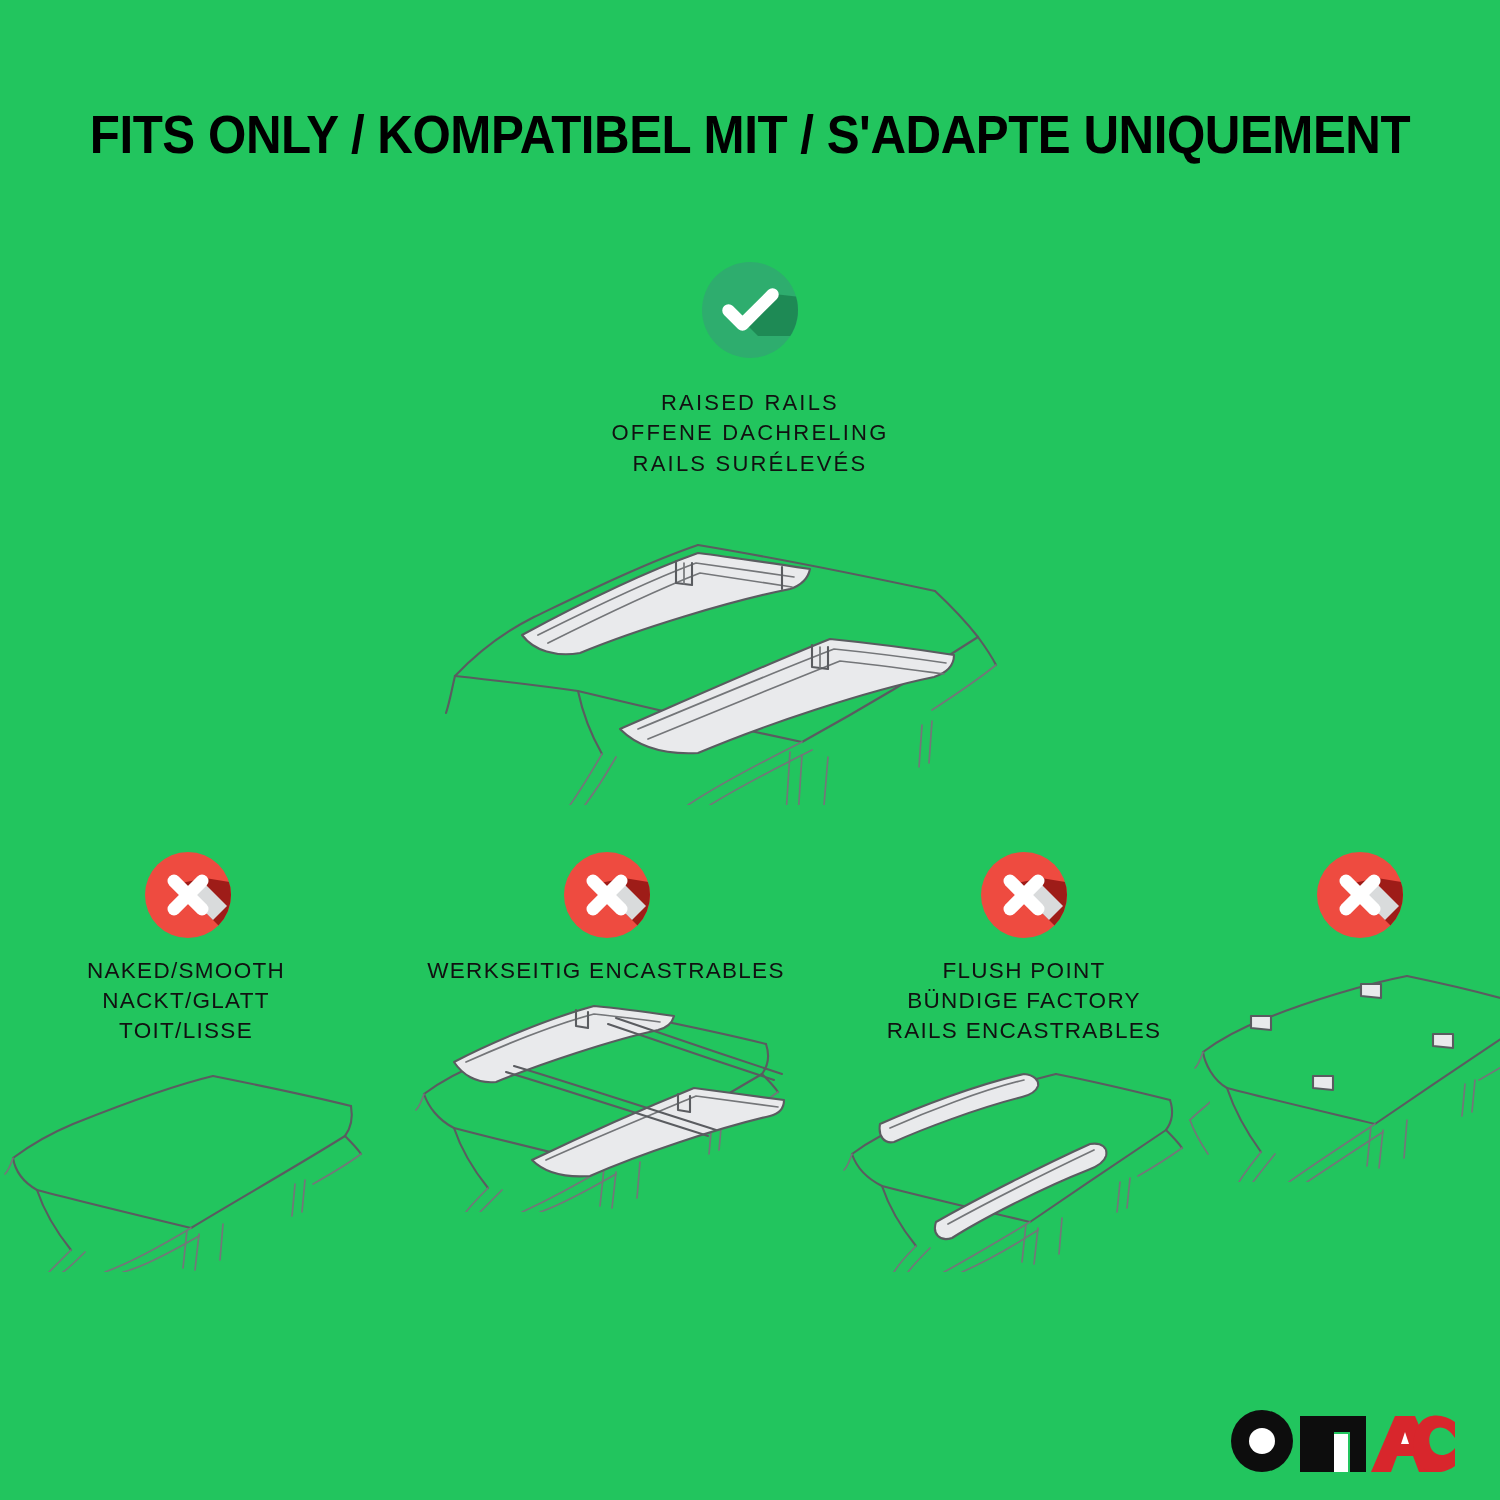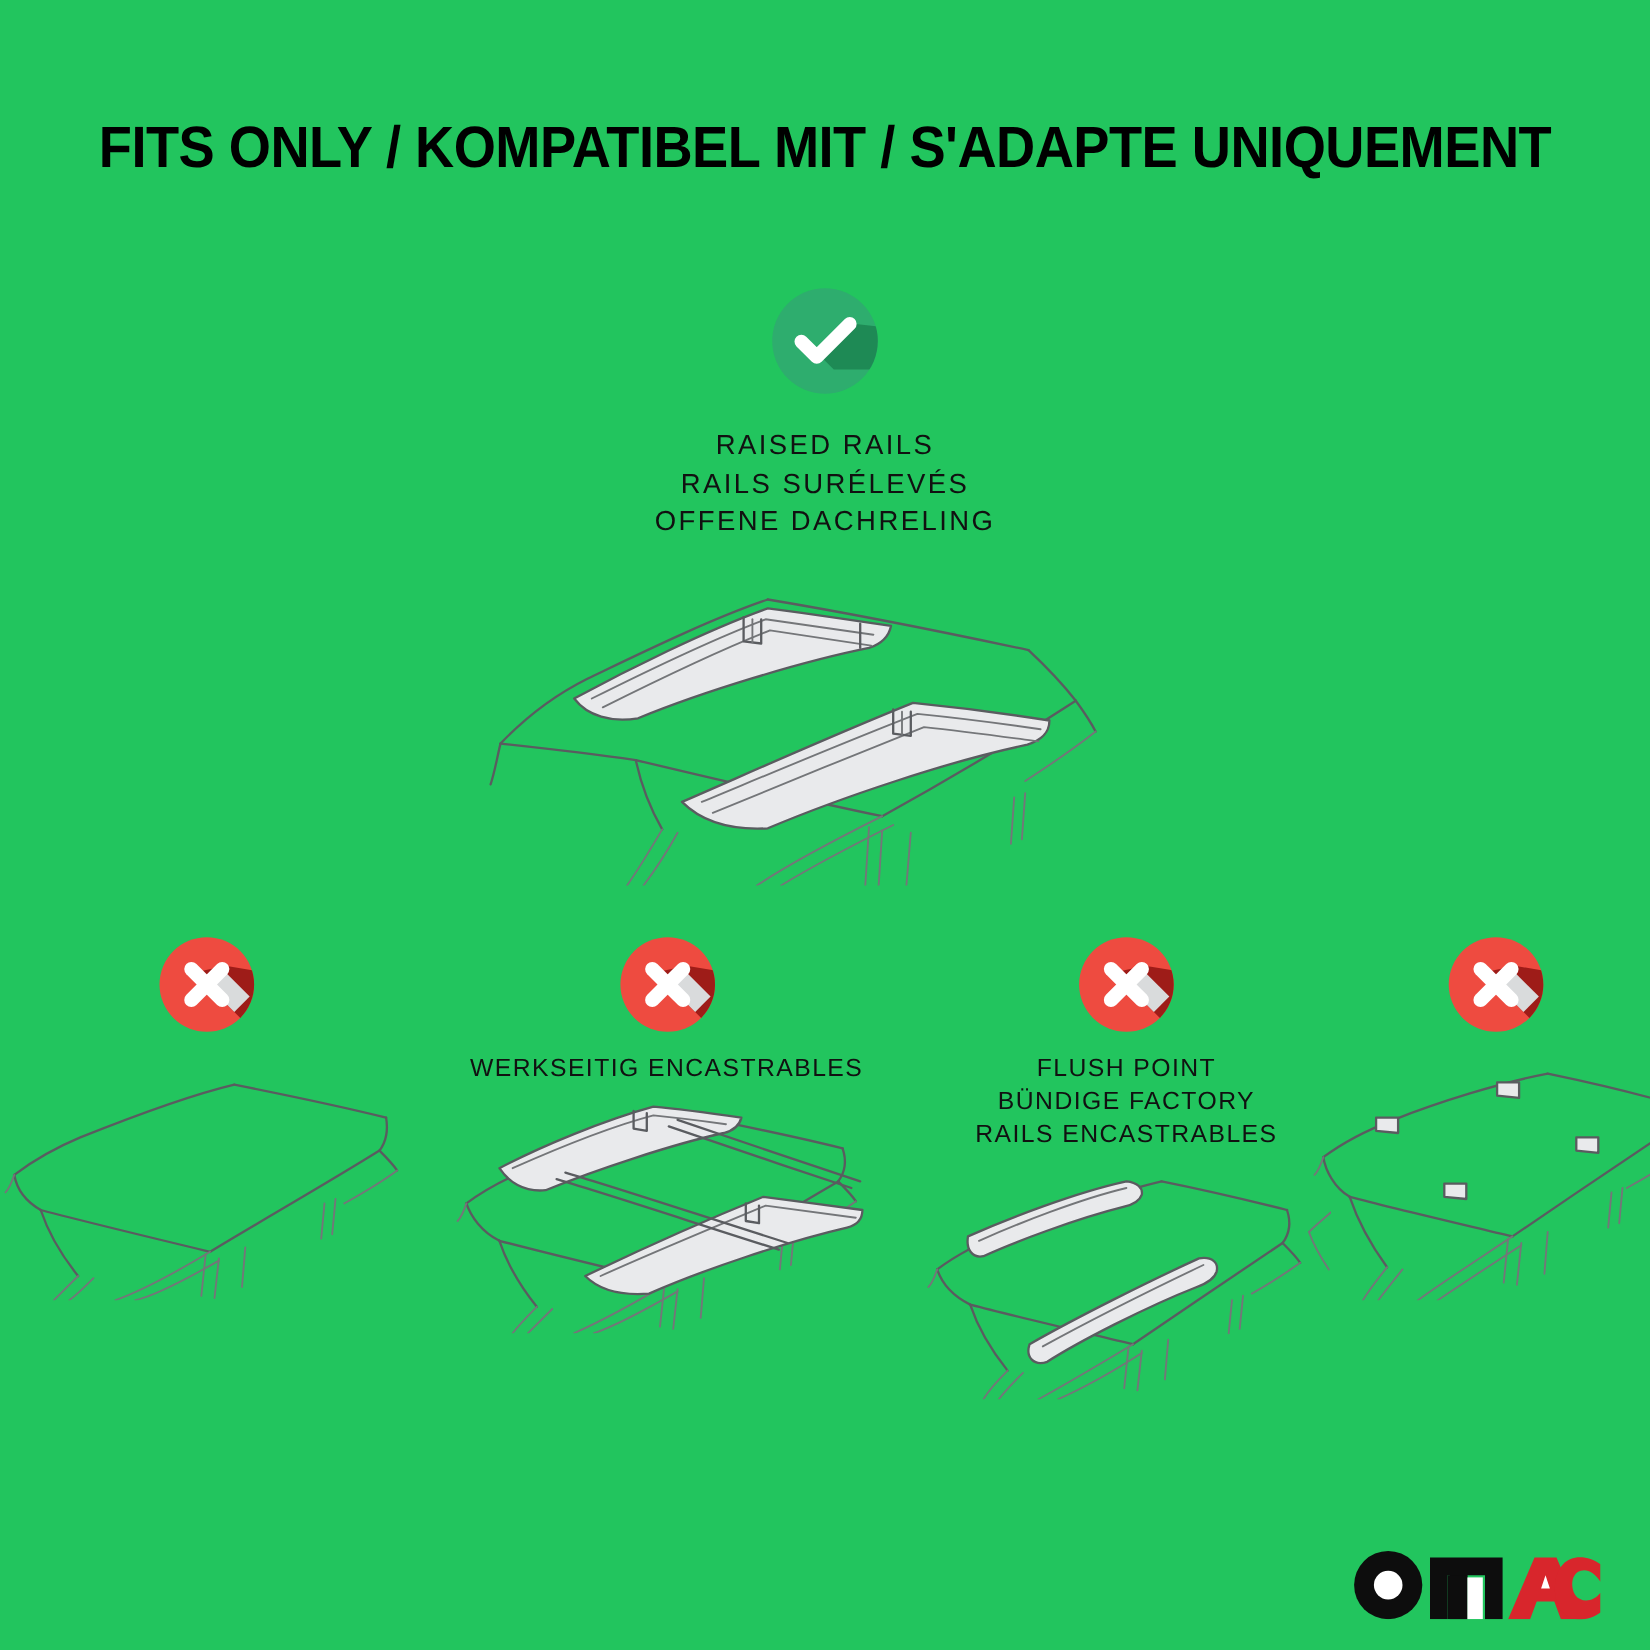--- a/index.html
+++ b/index.html
@@ -40,21 +40,21 @@
     left: 0;
     width: 1500px;
     display: flex;
     flex-direction: column;
     align-items: center;
   }
   .icon-wrap { line-height: 0; }
   .hero-labels {
     margin-top: 26px;
     text-align: center;
-    font-size: 25px;
+    font-size: 22px;
     line-height: 1.38;
     letter-spacing: 2.2px;
     font-weight: 300;
     color: #111111;
     white-space: nowrap;
   }
 
   .hero-art {
     position: absolute;
     top: 505px;
@@ -133,22 +133,22 @@
         </defs>
         <circle cx="52" cy="52" r="48" fill="#2EAD6E"></circle>
         <g clip-path="url(#clipGreen)">
           <path d="M44 62 L60 78 L110 78 L110 40 L76 36 Z" fill="#1E8A55"></path>
         </g>
         <path d="M30.5 52.5 L44.5 66.5 L74.5 36.5" fill="none" stroke="#ffffff" stroke-width="12.5" stroke-linecap="round" stroke-linejoin="round"></path>
       </svg>
     </div>
     <div class="hero-labels">
       <div>RAISED RAILS</div>
+      <div>OFFENE DACHRELING</div>
       <div>RAILS SURÉLEVÉS</div>
-      <div>OFFENE DACHRELING</div>
     </div>
   </div>
 
   <div class="hero-art">
     <div class="icon-wrap">
       <svg width="640" height="300" viewBox="0 0 640 300" aria-hidden="true">
 
         <path class="ln" d="M25 171 C45 150 72 128 104 112 C150 90 215 58 268 40"></path>
         <path class="ln" d="M268 40 C340 52 430 70 505 86"></path>
         <path class="ln" d="M505 86 C520 100 537 118 548 132"></path>
@@ -203,20 +203,25 @@
           <circle cx="47" cy="47" r="43" fill="#EE4B40"></circle>
           <g clip-path="url(#clipRed0)">
             <path d="M36 36 L100 100 L100 36 L64 30 Z" fill="#9E1C18"></path>
           </g>
           <g clip-path="url(#clipRed0)">
             <path d="M44 44 L72 72 L86 58 L58 30 Z" fill="#D9DBDC"></path>
           </g>
           <path d="M33 33 L61 61" stroke="#ffffff" stroke-width="13" stroke-linecap="round"></path>
           <path d="M61 33 L33 61" stroke="#ffffff" stroke-width="13" stroke-linecap="round"></path>
         </svg>
+      </div>
+      <div class="cell-labels">
+        <div>NAKED/SMOOTH</div>
+        <div>NACKT/GLATT</div>
+        <div>TOIT/LISSE</div>
       </div>
       <div class="cell-art">
         <svg width="370" height="210" viewBox="0 0 370 210" aria-hidden="true">
           <path class="ln" d="M12 96 C28 84 48 72 72 62 C112 46 170 24 212 14"></path>
           <path class="ln" d="M212 14 C262 24 318 36 350 44"></path>
           <path class="ln" d="M350 44 C352 56 350 66 344 74"></path>
           <path class="ln" d="M344 74 C296 104 236 138 190 166"></path>
           <path class="ln" d="M190 166 C140 154 74 138 36 128"></path>
           <path class="ln" d="M36 128 C22 120 14 108 12 96"></path>
           <path class="ln-thin" d="M12 96 C10 102 8 108 4 112"></path>

